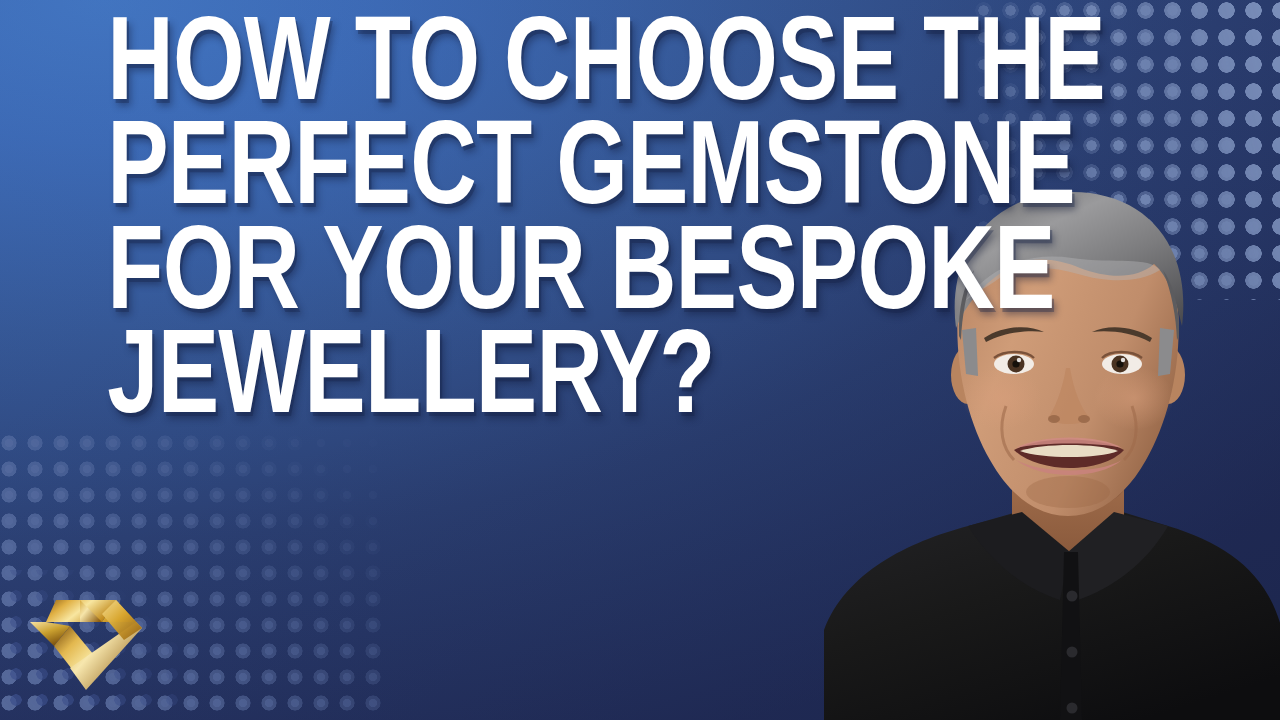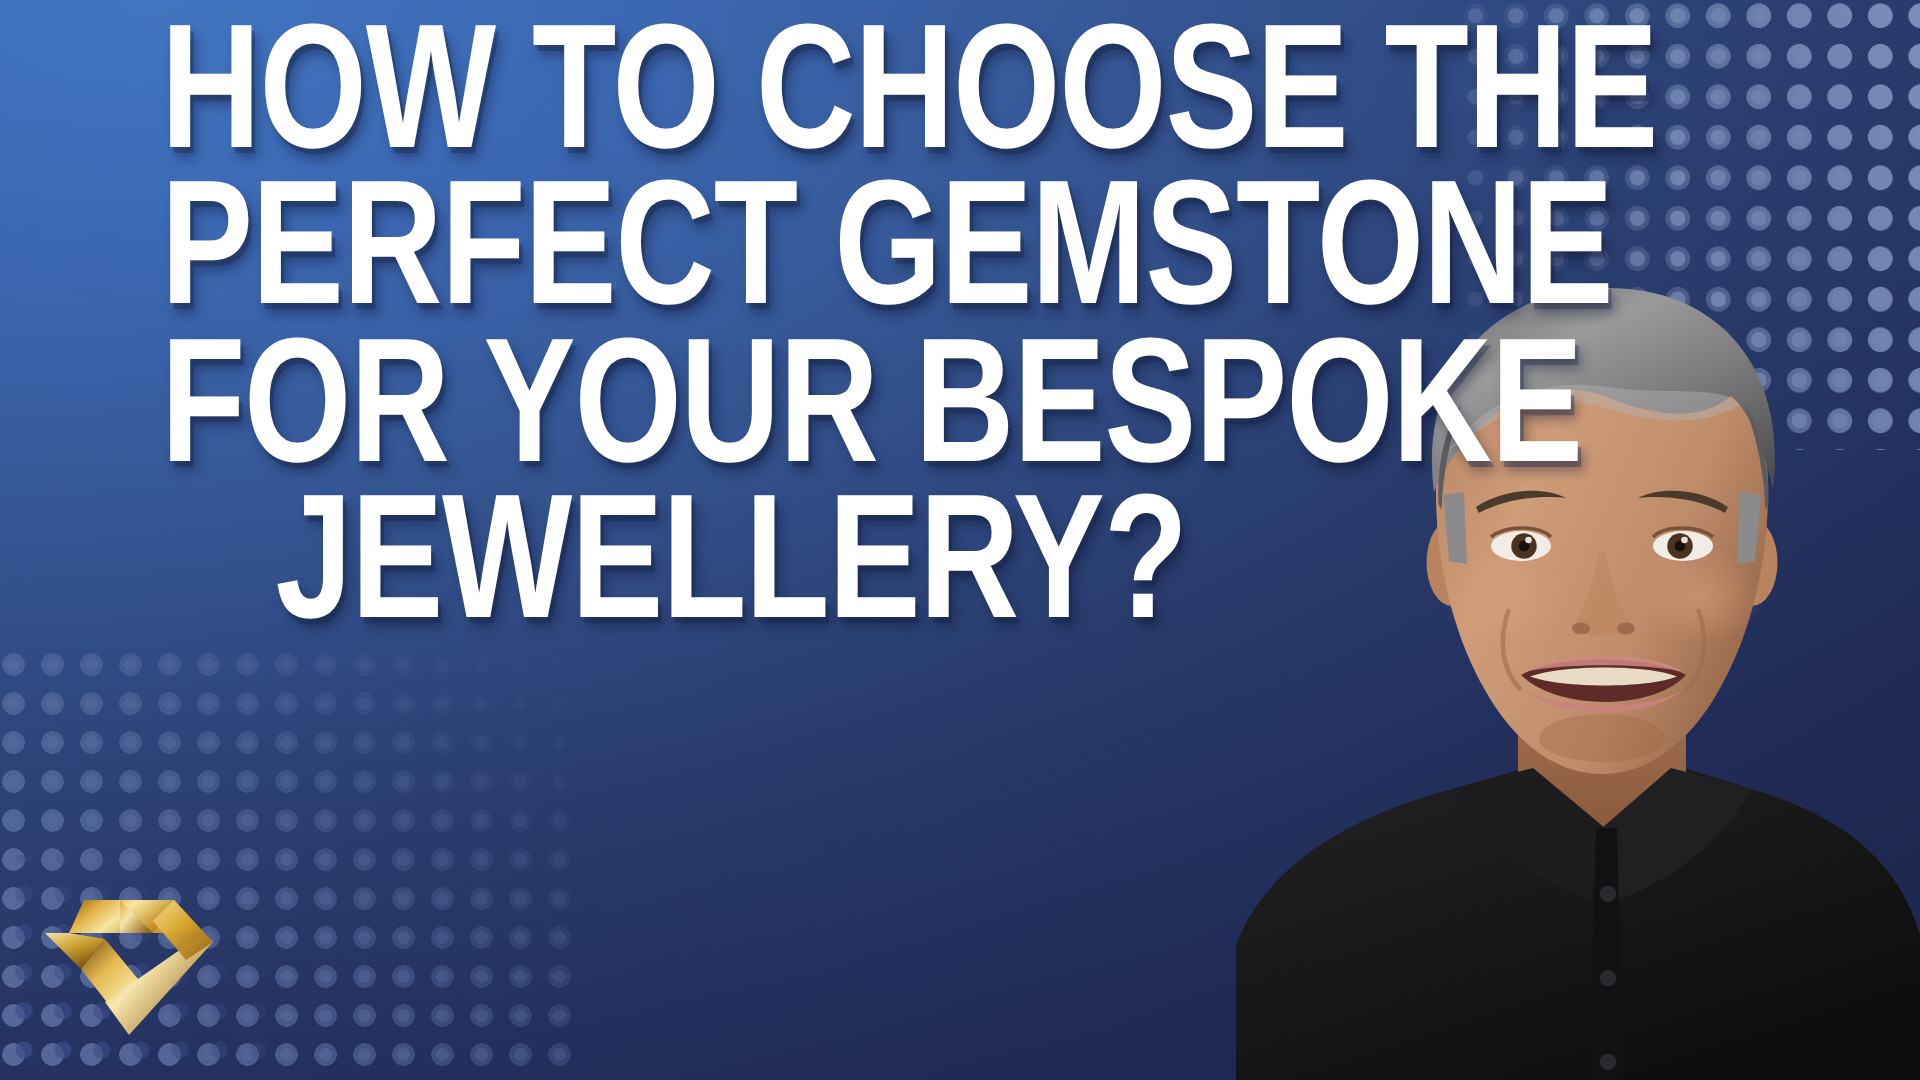--- a/index.html
+++ b/index.html
@@ -77,21 +77,21 @@
     mask-image:linear-gradient(40deg, rgba(0,0,0,1) 0%, rgba(0,0,0,0.5) 45%, rgba(0,0,0,0) 80%);
     opacity:0.9;
   }
 
   
   .headline {
     position:absolute;
     left:0; top:6px;
     width:975px;
     z-index:6;
-    text-align:center;
+    text-align:left;
   }
   .tline {
     display:block;
     color:#ffffff;
     font-family:"Liberation Sans Narrow","Liberation Sans", sans-serif;
     font-weight:700;
     font-size:118px;
     line-height:0.885;
     letter-spacing:-1px;
     white-space:nowrap;

